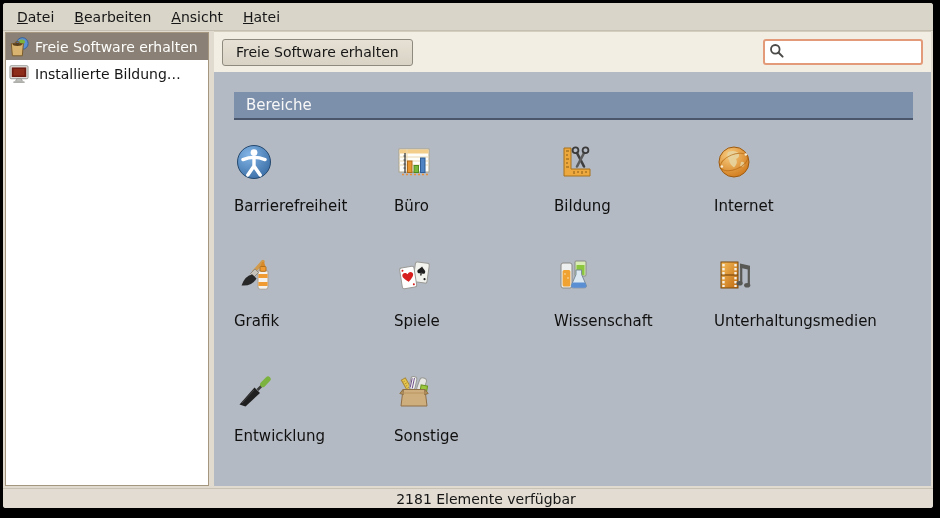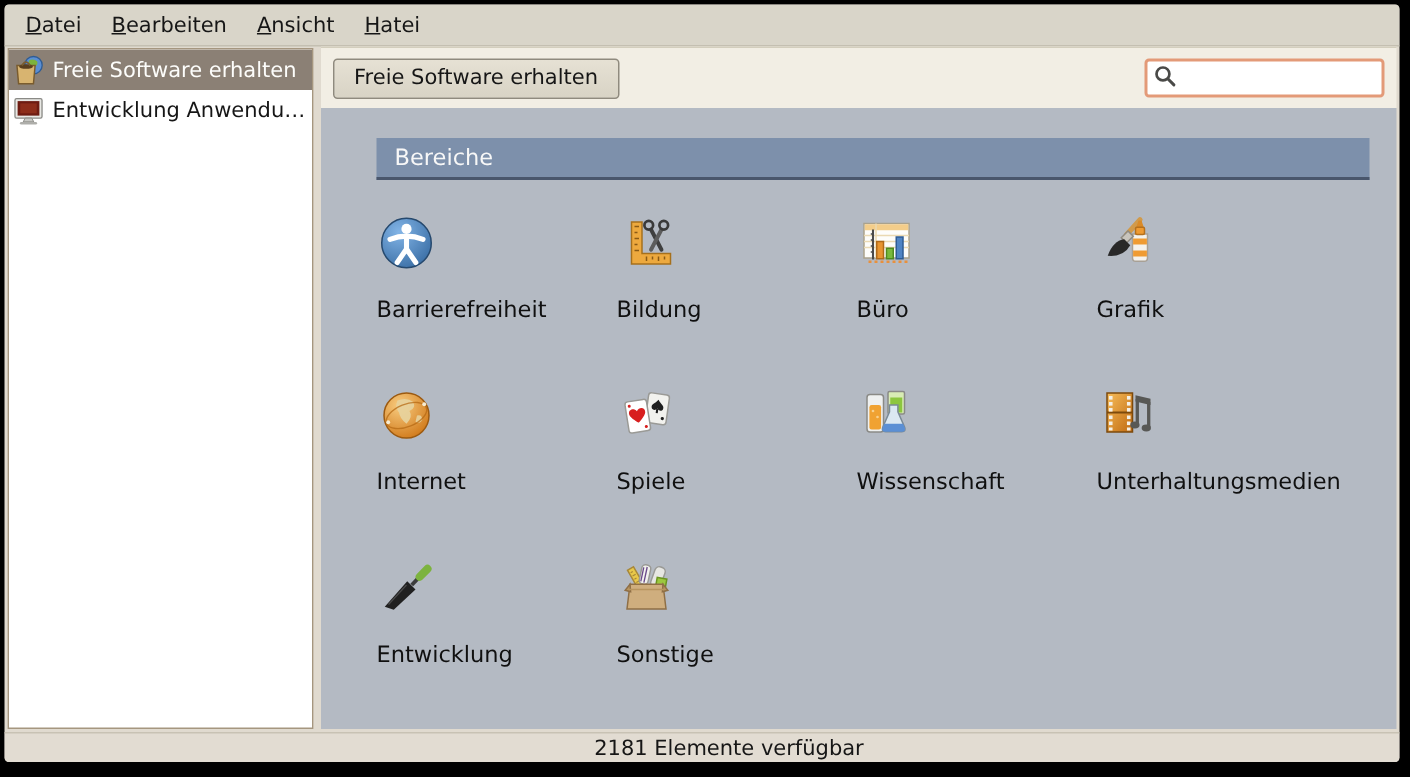--- a/index.html
+++ b/index.html
@@ -73,21 +73,20 @@
     border: 2px solid #e39a78; border-radius: 3px;
     padding: 0 4px 0 27px;
     font-family: inherit; font-size: 13px; color: #222;
     outline: none;
   }
   .search-icon-box { position: absolute; left: 6px; top: 4px; width: 16px; height: 16px; pointer-events: none; }
   .content {
     flex: 1 1 auto; min-height: 0;
     background: #b4bac3;
     overflow: hidden;
-    padding-left: 17px;
   }
   .section-header {
     margin: 20px 18px 0 20px;
     height: 28px;
     background: #7d90ab;
     border-bottom: 2px solid #49566c;
     color: #f7f7f7; font-size: 15px;
     display: flex; align-items: center;
     padding-left: 12px;
   }
@@ -143,21 +142,21 @@
       <div class="sidebar-item">
         <span class="sb-icon">
           <svg viewBox="0 0 20 20" width="22" height="22">
             <rect x="1.8" y="2.5" width="16.4" height="11.8" rx="1" fill="#e8e8e4" stroke="#8a8a86" stroke-width="0.8"></rect>
             <rect x="3.4" y="4" width="13.2" height="8.8" fill="#6e1c12"></rect>
             <rect x="5" y="5.4" width="10" height="6" fill="#93301c" opacity="0.85"></rect>
             <path d="M8,14.3 L12,14.3 L13.2,16.6 L6.8,16.6 Z" fill="#c8c8c4" stroke="#8a8a86" stroke-width="0.6"></path>
             <rect x="4.8" y="16.6" width="10.4" height="1.6" rx="0.8" fill="#aeaeaa"></rect>
           </svg>
         </span>
-        <span>Entwicklung Anwendu…</span>
+        <span>Installierte Bildung…</span>
       </div>
     </div>
 
     <div class="main">
 
       <div class="toolbar">
         <button class="breadcrumb-btn">Freie Software erhalten</button>
         <span class="search-wrap">
           <input class="search-input" type="text" placeholder="" value="" style="">
           <span class="search-icon-box">
@@ -188,82 +187,82 @@
                 <path d="M9,17.6 Q20,13.2 31,17.6" stroke="#fff" stroke-width="3.4" fill="none" stroke-linecap="round"></path>
                 <path d="M20,15.5 L20,24 M20,24 L13.8,33 M20,24 L26.2,33" stroke="#fff" stroke-width="3.4" fill="none" stroke-linecap="round" stroke-linejoin="round"></path>
               </svg>
             </span>
             <span class="cat-label">Barrierefreiheit</span>
           </div>
 
           <div class="cat-cell">
             <span class="cat-icon">
               <svg viewBox="0 0 40 40" width="40" height="40">
-                <path d="M10,6 L17,6 L17,27 L36,27 L36,34 L10,34 Z" fill="#eda93e" stroke="#a6701c"></path>
-                <path d="M12,9 h3 M12,13 h2 M12,17 h3 M12,21 h2 M12,25 h3 M20,29 v3 M24,29 v2 M28,29 v3 M32,29 v2" stroke="#8a5a14" stroke-width="1" fill="none"></path>
-                <path d="M23,11 L30,24.5" stroke="#3f3f3f" stroke-width="2.6" stroke-linecap="round"></path>
-                <path d="M30,11 L23,24.5" stroke="#5c5c5c" stroke-width="2.6" stroke-linecap="round"></path>
-                <circle cx="21.5" cy="8.2" r="2.9" fill="none" stroke="#3a3a3a" stroke-width="1.8"></circle>
-                <circle cx="31.5" cy="8.2" r="2.9" fill="none" stroke="#3a3a3a" stroke-width="1.8"></circle>
-              </svg>
-            </span>
-            <span class="cat-label">Bildung</span>
-          </div>
-
-          <div class="cat-cell">
-            <span class="cat-icon">
-              <svg viewBox="0 0 40 40" width="40" height="40">
                 <rect x="5" y="7" width="30" height="23" fill="#fdfdfa" stroke="#aaa28c"></rect>
                 <rect x="5.5" y="7.5" width="29" height="4" fill="#f3cd8a"></rect>
                 <path d="M5,15 h30 M5,19 h30 M5,23 h30 M13,7 v23" stroke="#ead9b2" stroke-width="1"></path>
                 <path d="M11,11 v20" stroke="#4a4a4a" stroke-width="1.4"></path>
                 <path d="M9.5,14 h2 M9.5,18 h2 M9.5,22 h2 M9.5,26 h2" stroke="#4a4a4a" stroke-width="1"></path>
                 <rect x="13.5" y="19" width="4.5" height="11.5" fill="#e89530" stroke="#b06a18"></rect>
                 <rect x="20" y="23.5" width="4.5" height="7" fill="#78b93c" stroke="#4f8a20"></rect>
                 <rect x="26.5" y="16" width="4.5" height="14.5" fill="#4f84c4" stroke="#2f5c94"></rect>
                 <path d="M8,32.5 h27" stroke="#e8903c" stroke-width="1.6" stroke-dasharray="2,2"></path>
               </svg>
             </span>
             <span class="cat-label">Büro</span>
           </div>
 
           <div class="cat-cell">
             <span class="cat-icon">
               <svg viewBox="0 0 40 40" width="40" height="40">
-                <path d="M20,14.5 L29,4.5" stroke="#d19a4a" stroke-width="3.4" stroke-linecap="round"></path>
-                <path d="M28,5 L30,5 L31.5,9.5 L26.5,9.5 Z" fill="#d98a28"></path>
-                <path d="M24,14 L34,14 L34,30 Q34,32.2 31.8,32.2 L26.2,32.2 Q24,32.2 24,30 Z" fill="#f5f2ec" stroke="#a8a095"></path>
-                <rect x="24.4" y="17" width="9.2" height="4" fill="#ef9b32"></rect>
-                <rect x="24.4" y="25" width="9.2" height="4" fill="#ef9b32"></rect>
-                <rect x="26" y="9.5" width="6" height="4.8" rx="1" fill="#ef9b32" stroke="#b5701c"></rect>
-                <path d="M16.5,16.5 L21,12 L24.5,15.5 L20,20 Z" fill="#c8c4bc" stroke="#8f8a80"></path>
-                <path d="M7.5,28.5 Q11,18.5 18.5,17.5 L22.5,21.5 Q18,29.5 7.5,28.5 Z" fill="#282828"></path>
-              </svg>
-            </span>
-            <span class="cat-label">Grafik</span>
+                <path d="M10,6 L17,6 L17,27 L36,27 L36,34 L10,34 Z" fill="#eda93e" stroke="#a6701c"></path>
+                <path d="M12,9 h3 M12,13 h2 M12,17 h3 M12,21 h2 M12,25 h3 M20,29 v3 M24,29 v2 M28,29 v3 M32,29 v2" stroke="#8a5a14" stroke-width="1" fill="none"></path>
+                <path d="M23,11 L30,24.5" stroke="#3f3f3f" stroke-width="2.6" stroke-linecap="round"></path>
+                <path d="M30,11 L23,24.5" stroke="#5c5c5c" stroke-width="2.6" stroke-linecap="round"></path>
+                <circle cx="21.5" cy="8.2" r="2.9" fill="none" stroke="#3a3a3a" stroke-width="1.8"></circle>
+                <circle cx="31.5" cy="8.2" r="2.9" fill="none" stroke="#3a3a3a" stroke-width="1.8"></circle>
+              </svg>
+            </span>
+            <span class="cat-label">Bildung</span>
           </div>
 
           <div class="cat-cell">
             <span class="cat-icon">
               <svg viewBox="0 0 40 40" width="40" height="40">
                 <defs>
                     <radialGradient id="gO" cx="35%" cy="28%" r="80%">
                       <stop offset="0" stop-color="#f8cc80"></stop>
                       <stop offset="1" stop-color="#d07818"></stop>
                     </radialGradient>
                   </defs>
                 <circle cx="20" cy="20" r="15" fill="url(#gO)" stroke="#9c5a10"></circle>
                 <path d="M14,10 Q20,7.5 24.5,11 Q26.5,15 22,17 Q24.5,21 20,25.5 Q15.5,22 15,18 Q12,14 14,10 Z" fill="#e7d29c" opacity="0.95"></path>
                 <path d="M27,20 Q30.5,19 30.5,23 Q28.5,26.5 26,24 Z" fill="#e7d29c" opacity="0.9"></path>
                 <ellipse cx="20" cy="20" rx="14.2" ry="7.5" fill="none" stroke="#b56a14" stroke-width="0.9" transform="rotate(-22 20 20)" opacity="0.75"></ellipse>
                 <circle cx="7.8" cy="24.5" r="1.3" fill="#f7ecd2"></circle>
                 <circle cx="31.8" cy="12.5" r="1.3" fill="#f7ecd2"></circle>
               </svg>
             </span>
             <span class="cat-label">Internet</span>
+          </div>
+
+          <div class="cat-cell">
+            <span class="cat-icon">
+              <svg viewBox="0 0 40 40" width="40" height="40">
+                <path d="M20,14.5 L29,4.5" stroke="#d19a4a" stroke-width="3.4" stroke-linecap="round"></path>
+                <path d="M28,5 L30,5 L31.5,9.5 L26.5,9.5 Z" fill="#d98a28"></path>
+                <path d="M24,14 L34,14 L34,30 Q34,32.2 31.8,32.2 L26.2,32.2 Q24,32.2 24,30 Z" fill="#f5f2ec" stroke="#a8a095"></path>
+                <rect x="24.4" y="17" width="9.2" height="4" fill="#ef9b32"></rect>
+                <rect x="24.4" y="25" width="9.2" height="4" fill="#ef9b32"></rect>
+                <rect x="26" y="9.5" width="6" height="4.8" rx="1" fill="#ef9b32" stroke="#b5701c"></rect>
+                <path d="M16.5,16.5 L21,12 L24.5,15.5 L20,20 Z" fill="#c8c4bc" stroke="#8f8a80"></path>
+                <path d="M7.5,28.5 Q11,18.5 18.5,17.5 L22.5,21.5 Q18,29.5 7.5,28.5 Z" fill="#282828"></path>
+              </svg>
+            </span>
+            <span class="cat-label">Grafik</span>
           </div>
 
           <div class="cat-cell">
             <span class="cat-icon">
               <svg viewBox="0 0 40 40" width="40" height="40">
                 <g transform="rotate(8 27 17)">
                   <rect x="20" y="5.5" width="14" height="20" rx="2" fill="#f2f2ee" stroke="#9a9a96"></rect>
                   <path d="M27,9.5 C25,12.5 22.4,12.8 23.2,15.4 C23.8,17 26.2,16.8 27,15.4 C27.8,16.8 30.2,17 30.8,15.4 C31.6,12.8 29,12.5 27,9.5 Z" fill="#1f1f1f"></path>
                   <path d="M27,15.5 L27,18.5" stroke="#1f1f1f" stroke-width="1.4"></path>
                   <circle cx="31.2" cy="21.5" r="1.1" fill="#1f1f1f"></circle>

